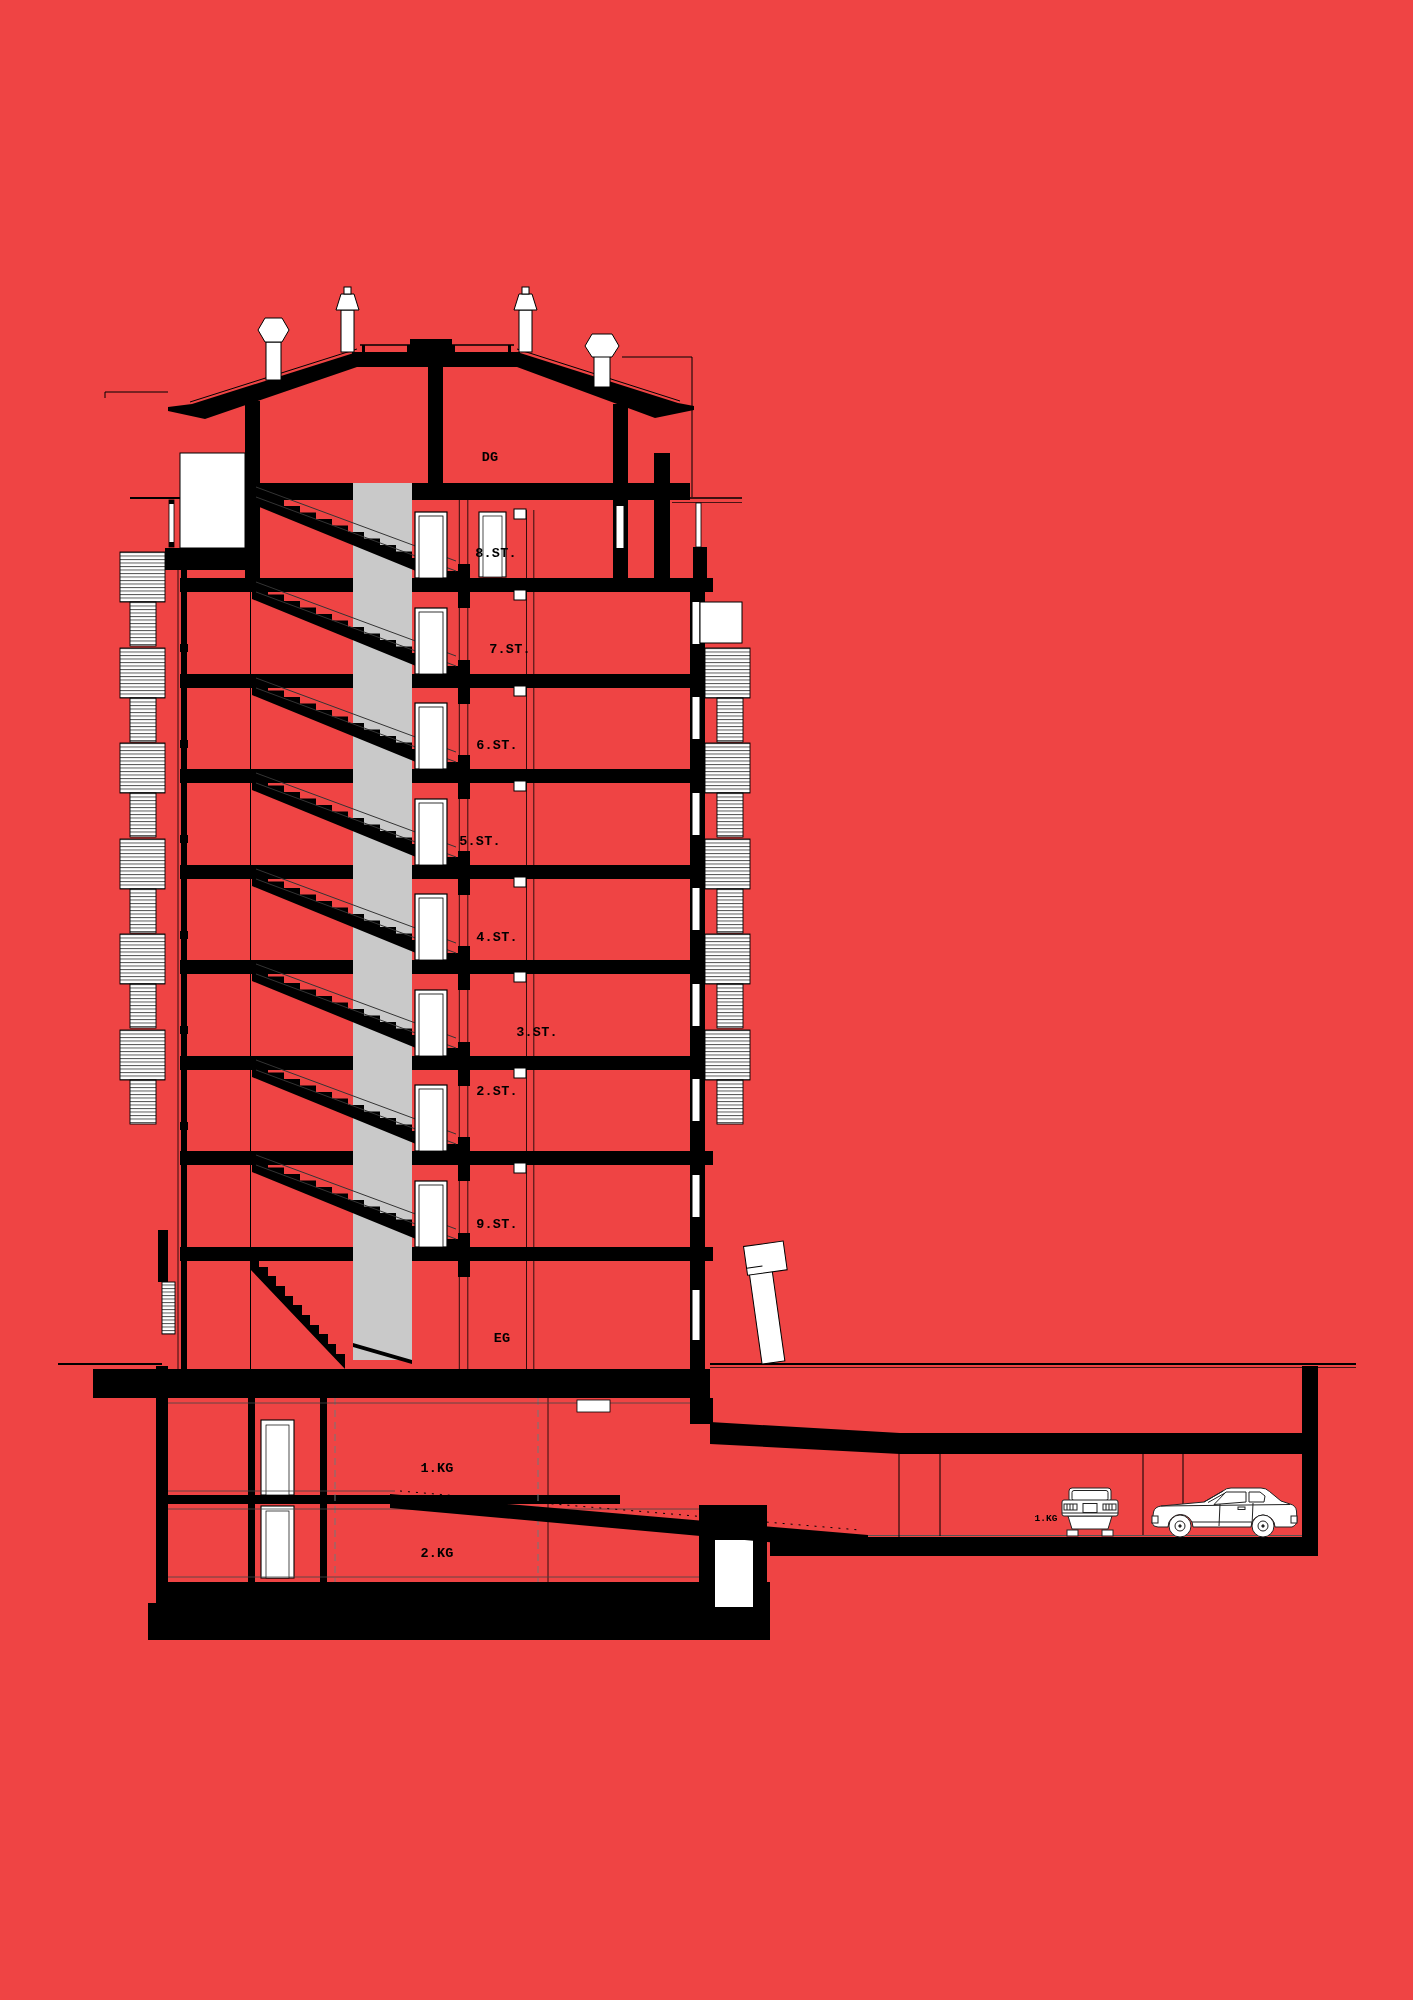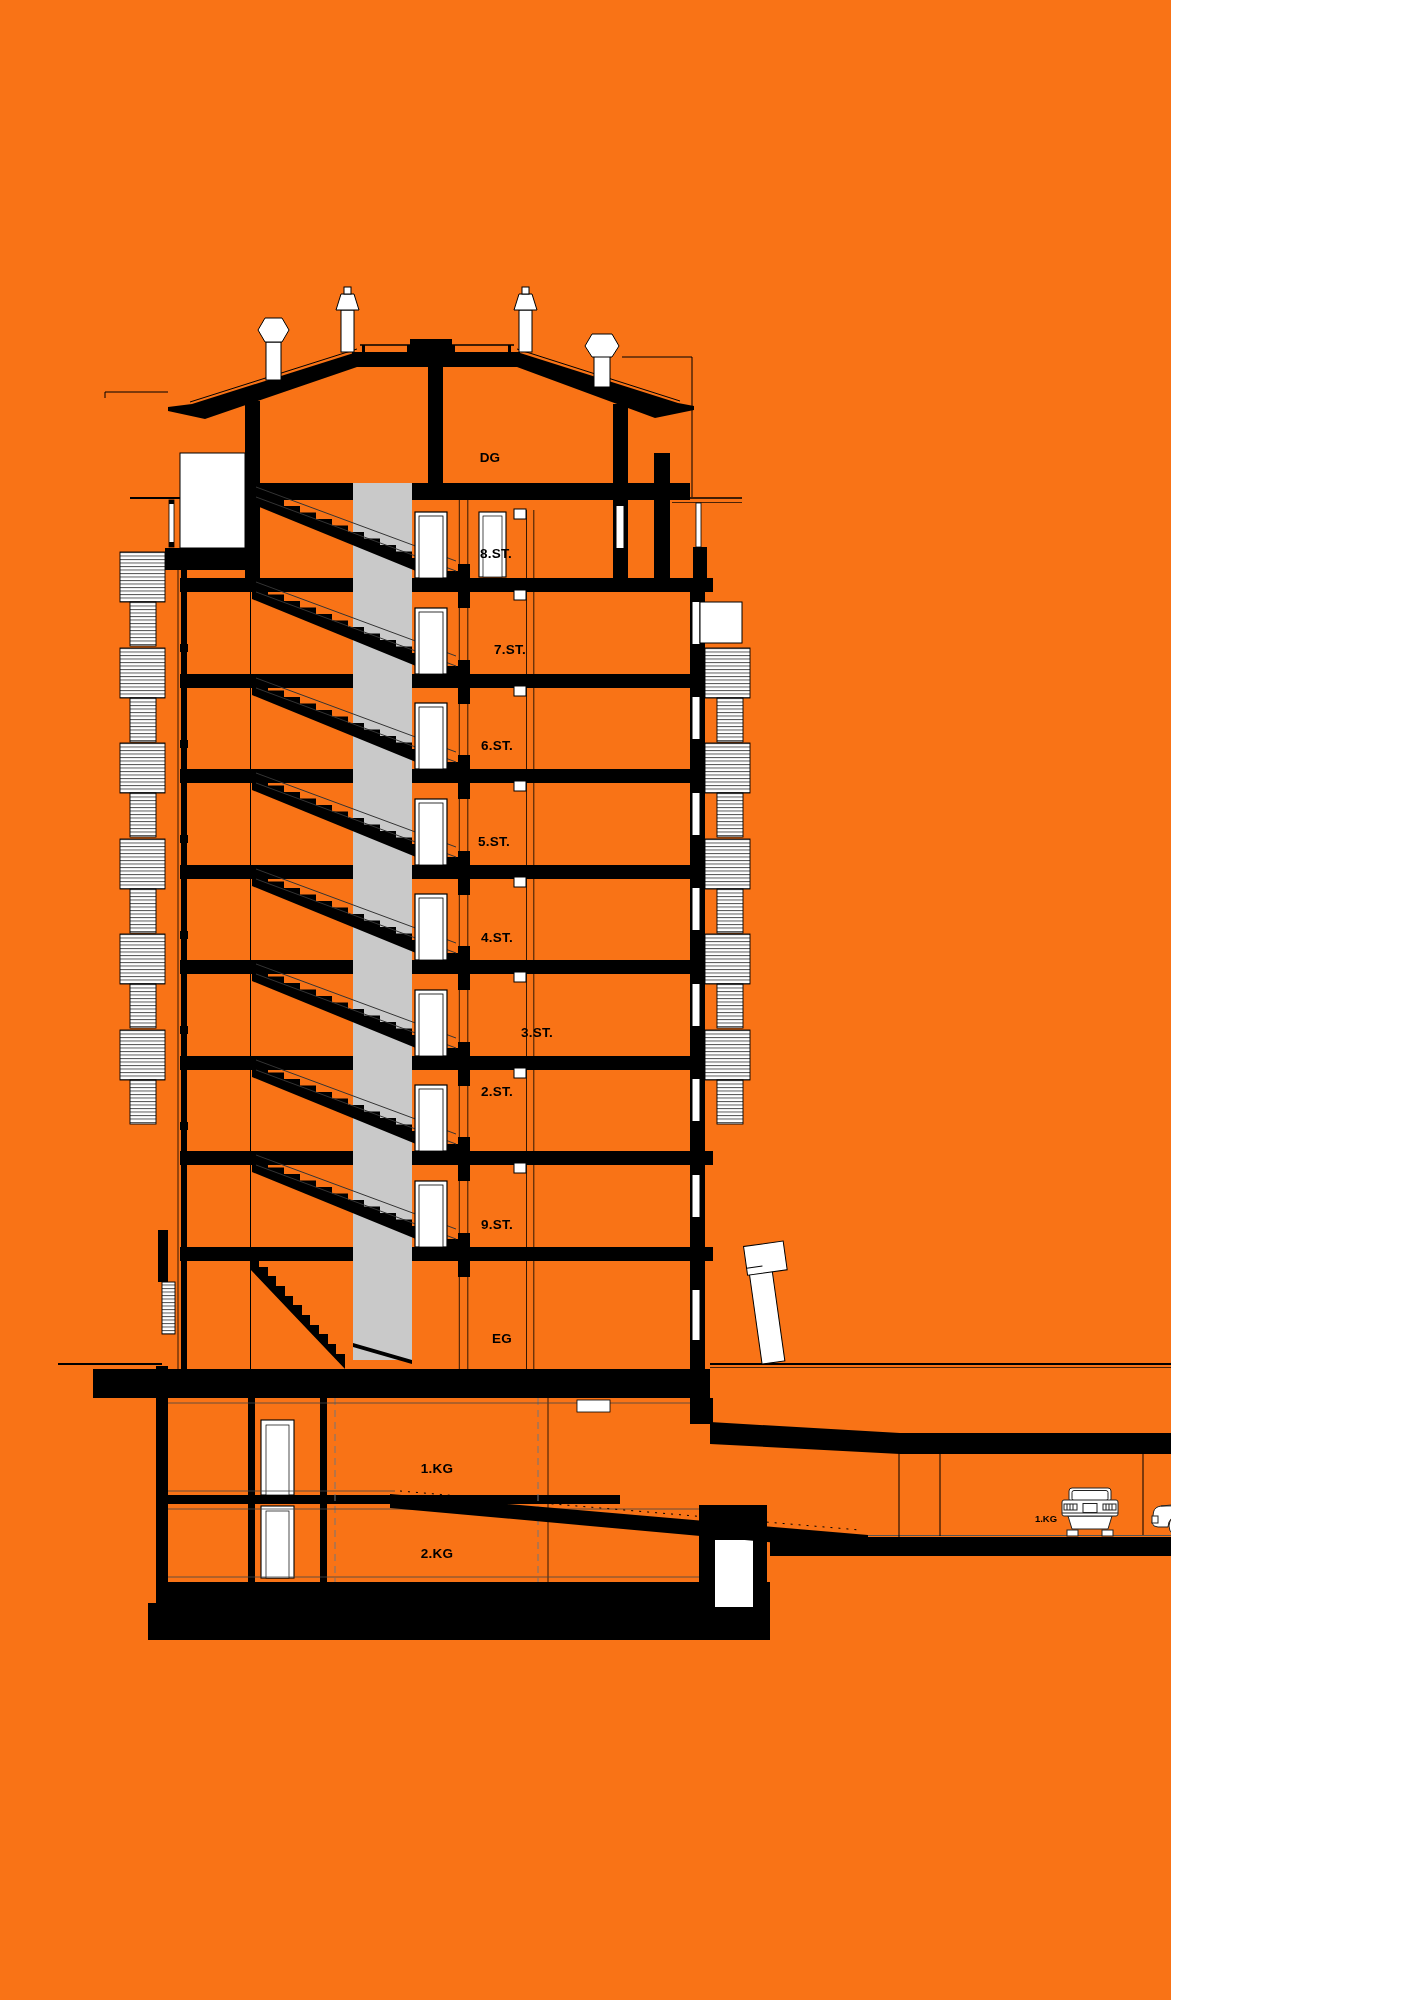--- a/index.html
+++ b/index.html
@@ -1,17 +1,17 @@
 <!DOCTYPE html>
 <html><head>
 <meta charset="utf-8">
 <style>
   html,body{margin:0;padding:0;background:#fff;}
-  #canvas{position:relative;width:1171px;height:2000px;background:#f97316;overflow:hidden;
-          font-family:Liberation Sans, sans-serif;}
+  #canvas{position:relative;width:1413px;height:2000px;background:#ef4444;overflow:hidden;
+          font-family:Liberation Mono, monospace;}
   #linework{position:absolute;left:0;top:0;}
   .flabel{position:absolute;transform:translate(-50%,-50%);font-weight:bold;font-size:13.5px;
           color:#000;letter-spacing:.2px;white-space:nowrap;}
   .flabel.small{font-size:9.5px;letter-spacing:0;}
 </style>
 </head>
 <body>
 
 <div id="canvas">
 
@@ -331,21 +331,21 @@
         <circle cx="111" cy="39" r="5"></circle>
         <circle cx="111" cy="39" r="1.2" fill="#222"></circle>
   </g>
 </svg>
 
 <div>
   <div class="flabel" style="left:490px;top:457px;">DG</div>
   <div class="flabel" style="left:496px;top:553px;text-align:right;">8.ST.</div>
   <div class="flabel" style="left:510px;top:649px;">7.ST.</div>
   <div class="flabel" style="left:497px;top:745px;">6.ST.</div>
-  <div class="flabel" style="left:494px;top:841px;">5.ST.</div>
+  <div class="flabel" style="left:480px;top:841px;">5.ST.</div>
   <div class="flabel" style="left:497px;top:937px;">4.ST.</div>
   <div class="flabel" style="left:497px;top:1032px;margin-left:40px;">3.ST.</div>
   <div class="flabel" style="left:497px;top:1091px;">2.ST.</div>
   <div class="flabel" style="left:497px;top:1224px;">9.ST.</div>
   <div class="flabel" style="left:490px;top:1338px;margin-left:12px;">EG</div>
   <div class="flabel" style="left:437px;top:1468px;">1.KG</div>
   <div class="flabel" style="left:437px;top:1553px;">2.KG</div>
   <div class="flabel small" style="left:1046px;top:1518px;">1.KG</div>
 </div>
 

